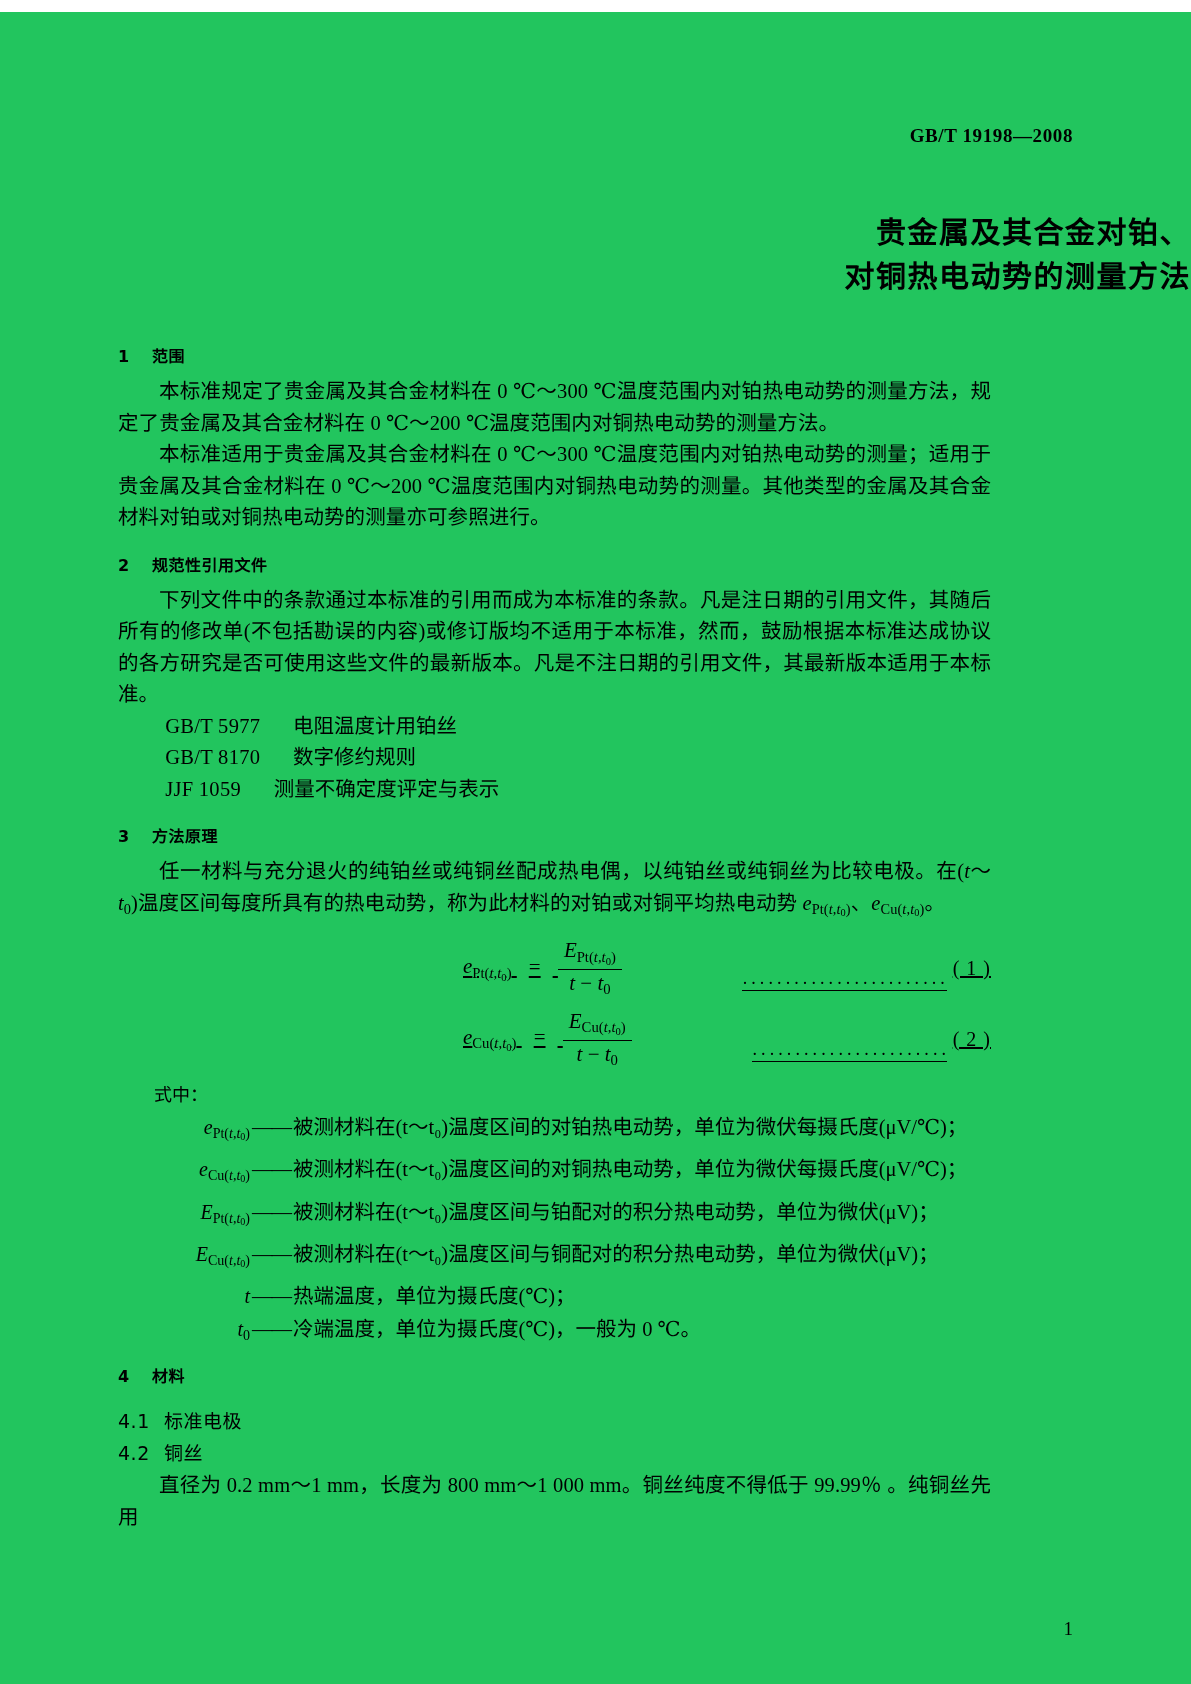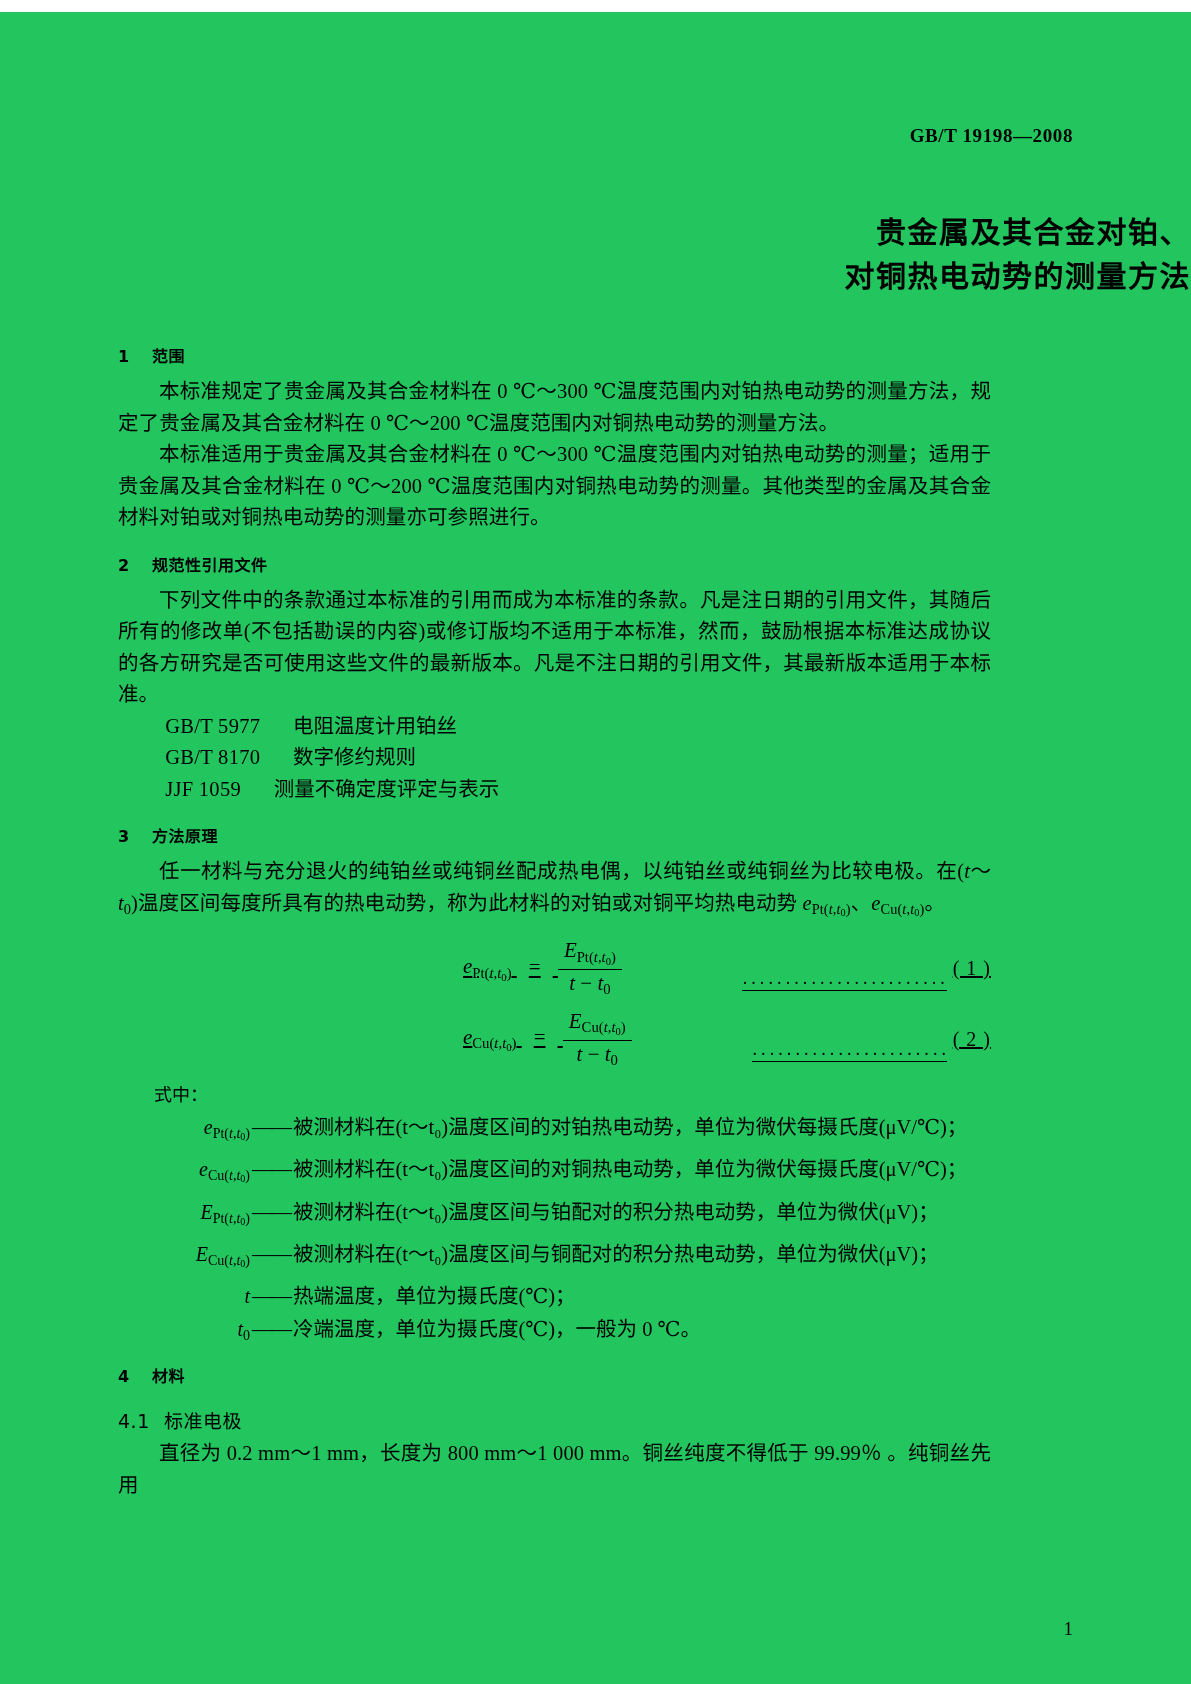--- a/index.html
+++ b/index.html
@@ -300,19 +300,22 @@
     <h2 class="sec">
       <span class="num">4</span><span>材料</span>
     </h2>
 
     <div class="gap-s"></div>
 
     <h3 class="sub">
       <span class="num">4.1</span><span>标准电极</span>
     </h3>
 
+    <h3 class="sub">
+      <span class="num">4.2</span><span>铜丝</span>
+    </h3>
     <p class="para">直径为 0.2 mm～1 mm，长度为 800 mm～1 000 mm。铜丝纯度不得低于 99.99％ 。纯铜丝先用</p>
 
   </div>
 
   <div class="pagenum">1</div>
 
 </div>
 
 </body></html>

